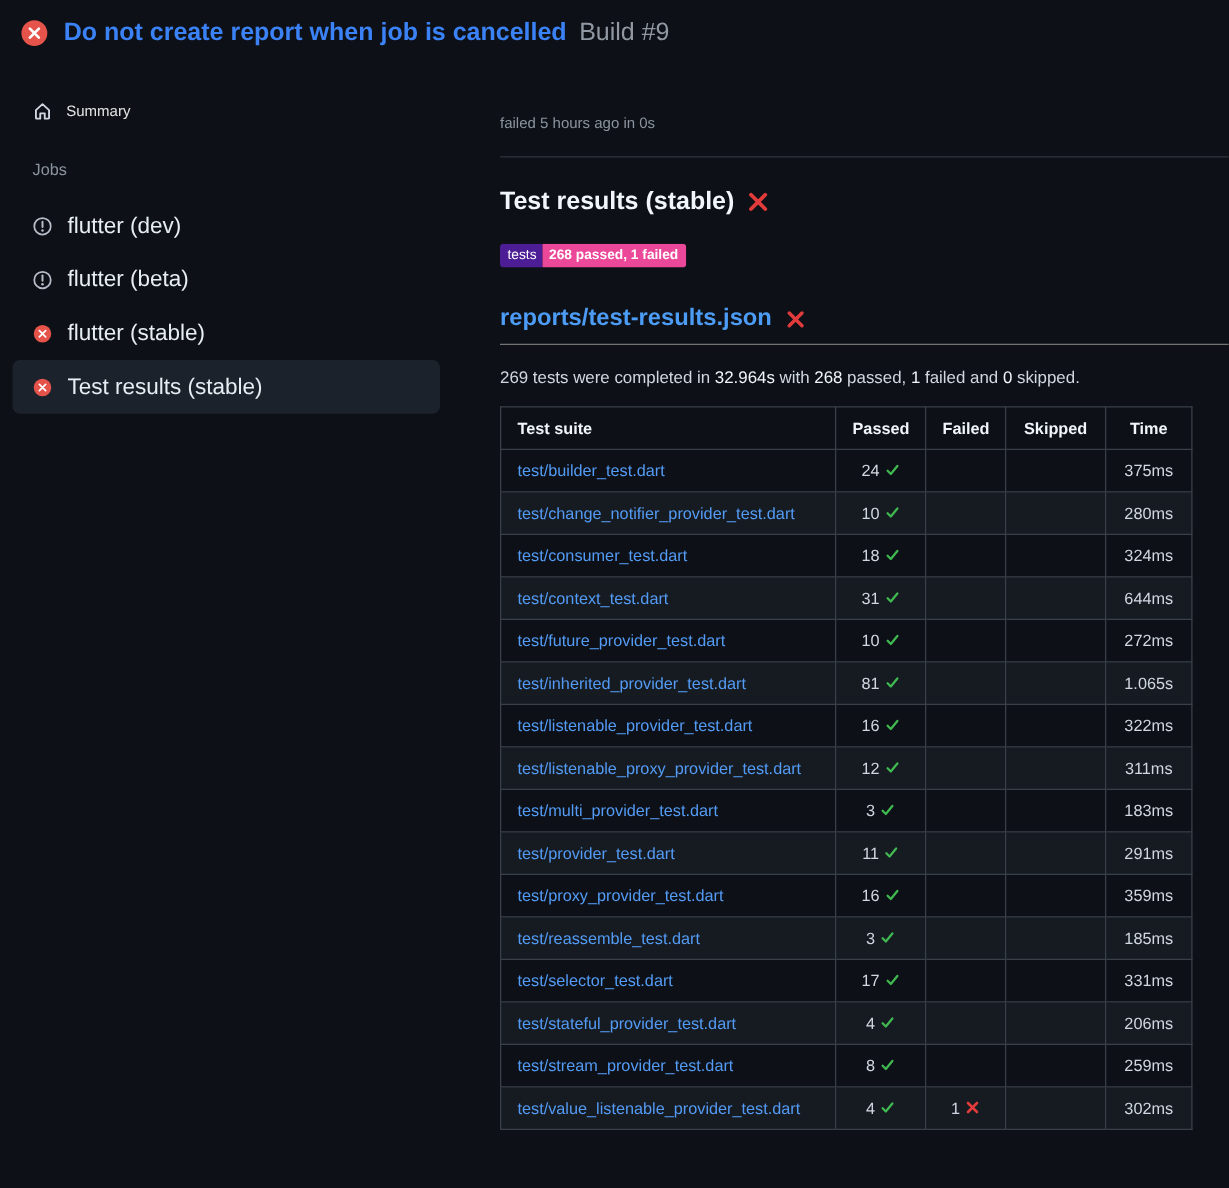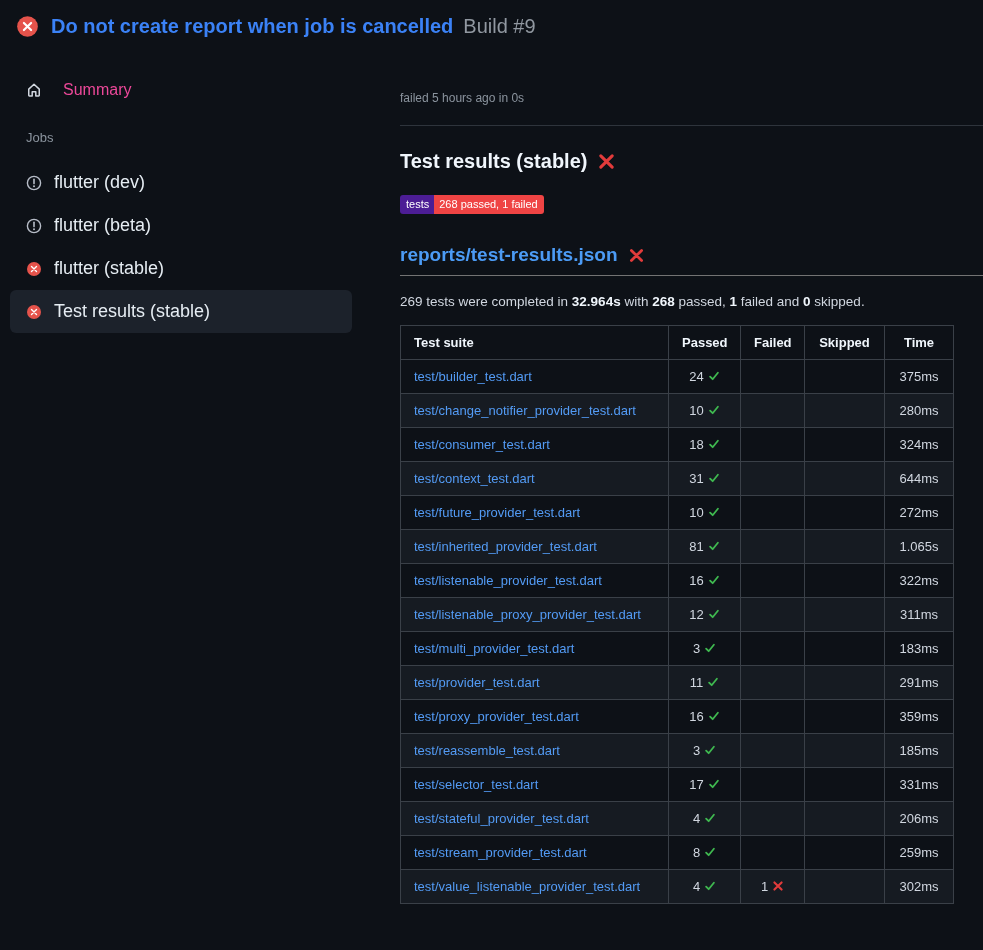--- a/index.html
+++ b/index.html
@@ -20,23 +20,23 @@
   .hdr-title { font-size:20px; font-weight:700; color:#3b82f6; }
   .hdr-build { font-size:20px; font-weight:400; color:#9198a1; margin-left:-2px; }
 
   
   .layout { display:flex; align-items:flex-start; }
   .sidebar { width:384px; flex:none; padding:20px 32px 0 10px; }
   .main { flex:1; min-width:0; padding:36px 0 0 16px; }
 
   
   .summary-item {
-    display:flex; align-items:center; gap:21px;
+    display:flex; align-items:center; gap:11px;
     padding:9px 16px; border-radius:6px;
-    font-size:16px; color:#ec4899; cursor:pointer;
+    font-size:12px; color:#e5e5e5; cursor:pointer;
   }
   .icon16 { width:16px; height:16px; flex:none; display:inline-block; }
   .icon16 svg { width:100%; height:100%; display:block; }
   .jobs-heading {
     margin:22px 0 16px 0; padding-left:16px;
     font-size:13px; color:#8b949e;
   }
   .job-item {
     display:flex; align-items:center; gap:12px;
     padding:11px 16px; border-radius:6px;
@@ -50,32 +50,32 @@
   .divider { border-top:1px solid #2e343c; margin-top:20px; }
 
   .check-title-row { display:flex; align-items:center; gap:10px; margin-top:24px; }
   .check-title { font-size:20px; font-weight:700; color:#f0f6fc; }
   .x-icon-lg { width:19px; height:19px; }
   .x-icon-lg svg, .x-icon-md svg, .cell-icon svg, .check-icon-hold svg { width:100%; height:100%; display:block; }
 
   .badge { display:inline-flex; margin-top:22px; border-radius:3px; overflow:hidden;
            font-size:11px; line-height:12px; color:#ffffff; }
   .badge-label { background:#4c1d95; padding:3px 5px 4px 6px; }
-  .badge-value { background:#ef4444; padding:3px 6px 4px 5px; }
+  .badge-value { background:#ec4899; padding:3px 6px 4px 5px;font-weight:bold; }
 
   .report-title-row {
     display:flex; align-items:center; gap:10px;
     margin-top:30px; padding-bottom:9px;
     border-bottom:1px solid #737373;
   }
   .report-title { font-size:19px; font-weight:700; color:#4c9bf5; cursor:pointer; }
   .x-icon-md { width:17px; height:17px; }
 
   .summary-text { margin-top:18px; font-size:13.5px; color:#d1d7e0; }
-  .summary-text b { color:#f0f6fc; font-weight:700; }
+  .summary-text b { color:#f0f6fc; font-weight:400; }
 
   
   table.results {
     margin-top:16px;
     border-collapse:collapse;
     table-layout:fixed;
     width:553px;
     font-size:13px;
   }
   .results th, .results td {

